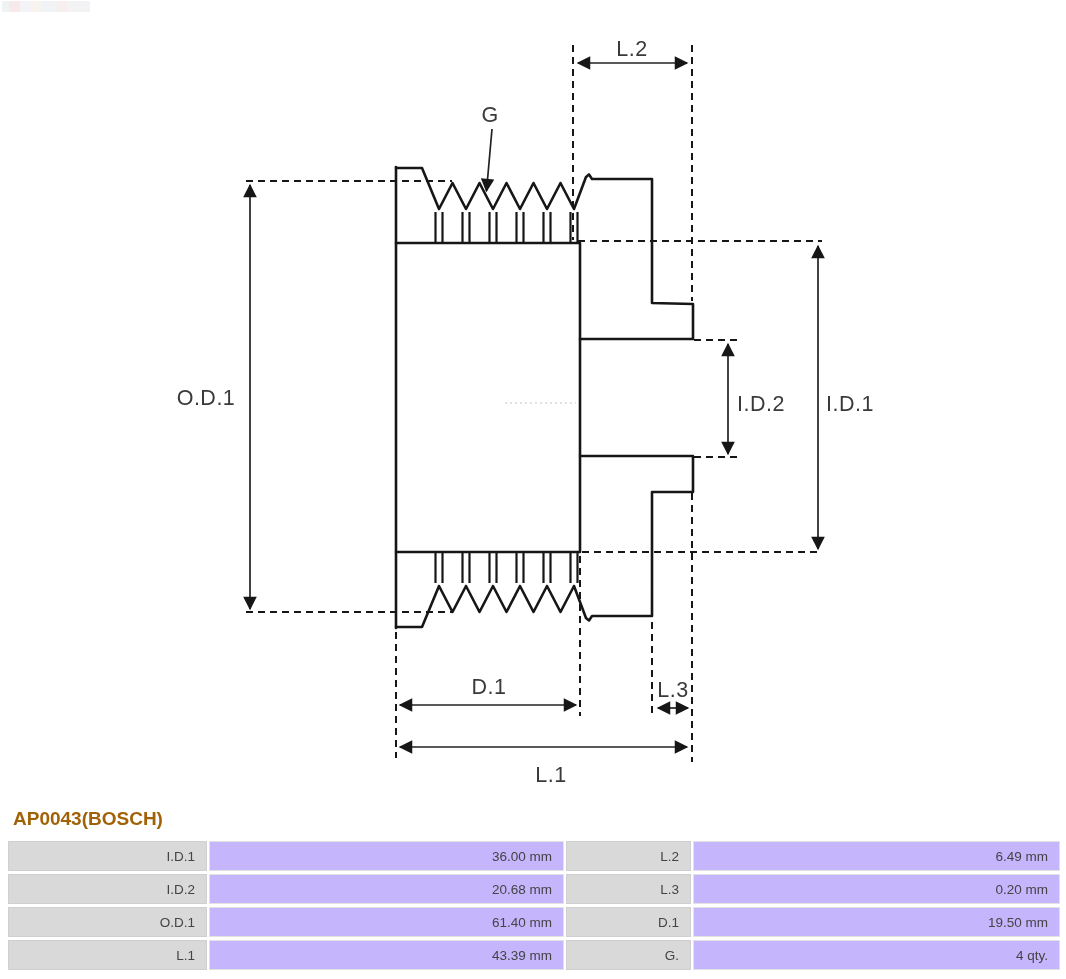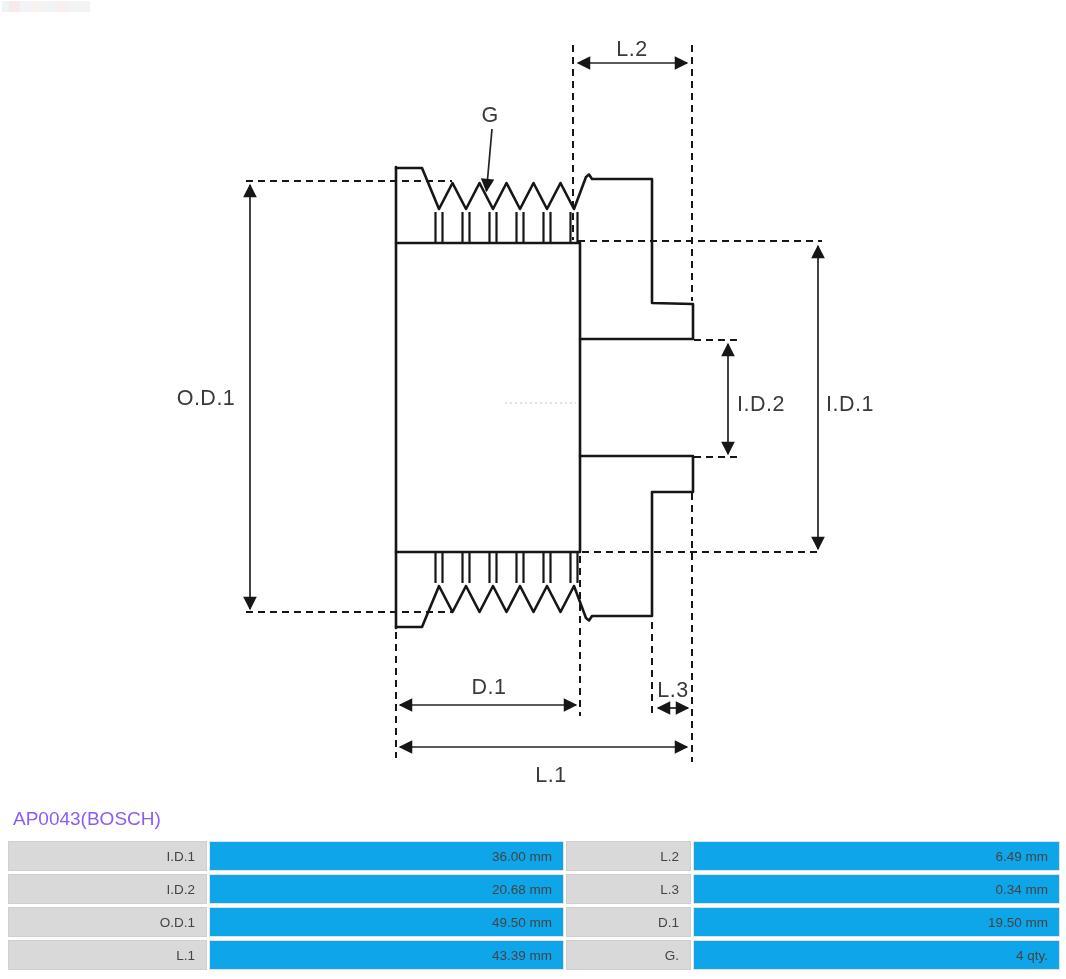--- a/index.html
+++ b/index.html
@@ -8,25 +8,25 @@
   .watermark{position:absolute;left:2px;top:1px;width:88px;height:11px;opacity:.14;
         background:linear-gradient(90deg,#8aa 0 8%,#c66 8% 20%,#aac 20% 34%,#ca8 34% 46%,#9ab 46% 62%,#c88 62% 74%,#aab 74% 100%);}
   svg.drawing{position:absolute;left:0;top:0;}
   .outline{fill:none;stroke:#161616;stroke-width:2.6;stroke-linejoin:round;stroke-linecap:round;}
   .groove{fill:none;stroke:#161616;stroke-width:2.2;}
   .dash{fill:none;stroke:#161616;stroke-width:2;stroke-dasharray:7 5;}
   .center{fill:none;stroke:#c4c4c4;stroke-width:1.2;stroke-dasharray:2 3;}
   .dim{fill:none;stroke:#222;stroke-width:1.7;}
   .dimlabel{font-family:"Liberation Sans",sans-serif;font-size:21.5px;fill:#3a3a3a;letter-spacing:.5px;}
   .part-number{position:absolute;left:13px;top:808px;font-size:19px;line-height:22px;
-        color:#8b5cf6;cursor:pointer;}
+        color:#a16207;cursor:pointer;font-weight:bold;}
   table.spec{position:absolute;left:6px;top:838px;width:1054px;border-collapse:separate;
         border-spacing:2px 3px;table-layout:fixed;}
   table.spec td{height:30px;box-sizing:border-box;font-size:13.5px;color:#444;
-        text-align:right;padding:4px 11px;border:1px solid #e2e2e2;background:#0ea5e9;
+        text-align:right;padding:4px 11px;border:1px solid #e2e2e2;background:#c4b5fd;
         overflow:hidden;white-space:nowrap;}
   table.spec td.lbl{background:#d9d9d9;border-color:#cfcfcf;}
 </style>
 </head>
 <body>
 
 <div class="page">
 
   <div class="watermark"></div>
 
@@ -117,25 +117,25 @@
       <tr>
         <td class="lbl">I.D.1</td>
         <td>36.00 mm</td>
         <td class="lbl">L.2</td>
         <td>6.49 mm</td>
       </tr>
       <tr>
         <td class="lbl">I.D.2</td>
         <td>20.68 mm</td>
         <td class="lbl">L.3</td>
-        <td>0.34 mm</td>
+        <td>0.20 mm</td>
       </tr>
       <tr>
         <td class="lbl">O.D.1</td>
-        <td>49.50 mm</td>
+        <td>61.40 mm</td>
         <td class="lbl">D.1</td>
         <td>19.50 mm</td>
       </tr>
       <tr>
         <td class="lbl">L.1</td>
         <td>43.39 mm</td>
         <td class="lbl">G.</td>
         <td>4 qty.</td>
       </tr>
     </tbody>

